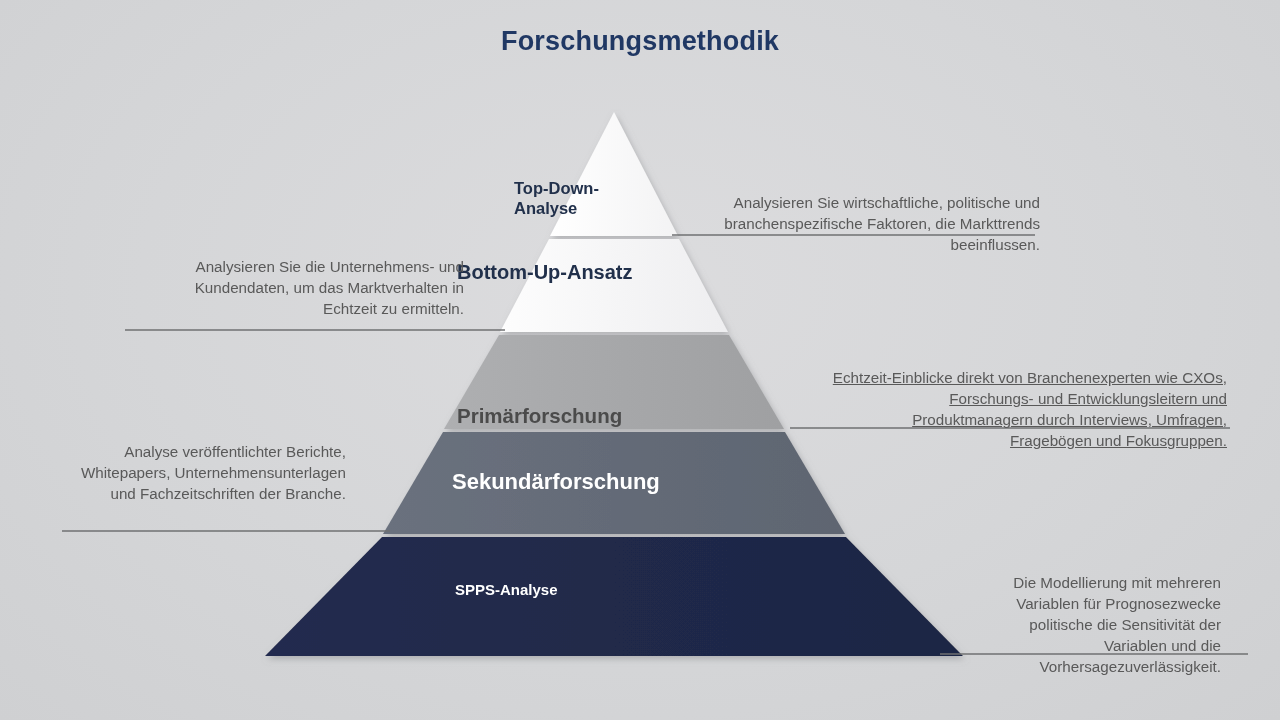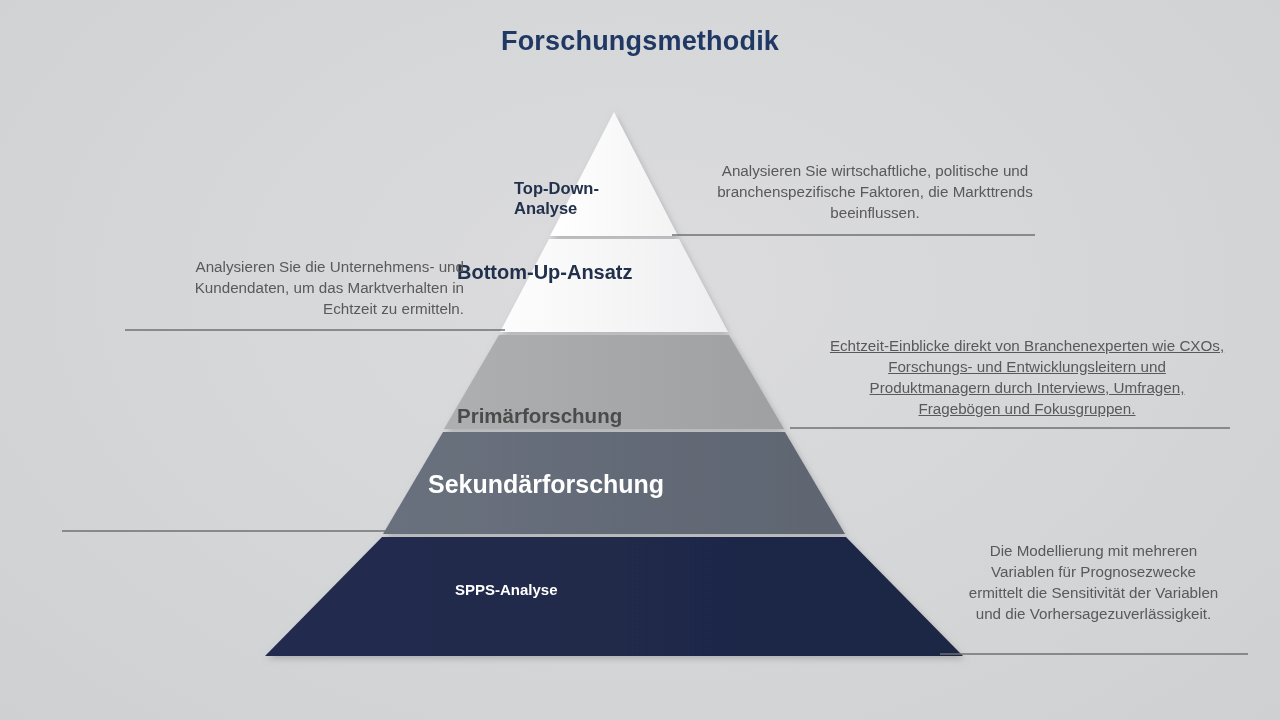--- a/index.html
+++ b/index.html
@@ -46,21 +46,21 @@
   }
   .lbl-dark { color: #21304b; }
   .lbl-gray { color: #4b4b4b; }
   .lbl-white { color: #ffffff; }
   .desc {
     position: absolute;
     font-size: 15.2px;
     line-height: 1.38;
     color: #595959;
   }
-  .desc.right { text-align: center; }
+  .desc.right { text-align: right; margin-top: 32px; }
   .desc.left { text-align: right; }
 </style>
 </head>
 <body>
 
 <div id="stage">
 
   <div class="page-title">Forschungsmethodik</div>
 
   <svg class="pyramid" viewBox="0 0 1280 720">
@@ -109,26 +109,27 @@
 
   <div class="band-label lbl-dark" style="left:514px; top:178px; width:200px; font-size:16.5px;">
     <div>Top-Down-</div>
     <div>Analyse</div>
   </div>
 
   <div class="band-label lbl-dark" style="left:457px; top:260px; width:320px; font-size:20px;">Bottom-Up-Ansatz</div>
 
   <div class="band-label lbl-gray" style="left:457px; top:366px; width:320px; font-size:20.5px;margin-top:37px;">Primärforschung</div>
 
-  <div class="band-label lbl-white" style="left:428px; top:469px; width:345px; font-size:25px;">Sekundärforschung</div>
+  <div class="band-label lbl-white" style="left:452px; top:469px; width:345px; font-size:22px;">Sekundärforschung</div>
 
   <div class="band-label lbl-white" style="left:455px; top:581px; width:330px; font-size:15px;">SPPS-Analyse</div>
 
   <div class="desc right" style="left:710px; top:161px; width:330px;">Analysieren Sie wirtschaftliche, politische und branchenspezifische Faktoren, die Markttrends beeinflussen.</div>
 
   <div class="desc left" style="left:139px; top:257px; width:325px;">Analysieren Sie die Unternehmens- und Kundendaten, um das Marktverhalten in Echtzeit zu ermitteln.</div>
 
   <div class="desc right" style="left:827px; top:336px; width:400px;text-decoration:underline;">Echtzeit-Einblicke direkt von Branchenexperten wie CXOs, Forschungs- und Entwicklungsleitern und Produktmanagern durch Interviews, Umfragen, Fragebögen und Fokusgruppen.</div>
 
+  <div class="desc left" style="left:76px; top:442px; width:270px;">Analyse veröffentlichter Berichte, Whitepapers, Unternehmensunterlagen und Fachzeitschriften der Branche.</div>
 
-  <div class="desc right" style="left:966px; top:541px; width:255px;">Die Modellierung mit mehreren Variablen für Prognosezwecke ermittelt die Sensitivität der Variablen und die Vorhersagezuverlässigkeit.</div>
+  <div class="desc right" style="left:966px; top:541px; width:255px;">Die Modellierung mit mehreren Variablen für Prognosezwecke politische die Sensitivität der Variablen und die Vorhersagezuverlässigkeit.</div>
 
 </div>
 
 </body></html>

